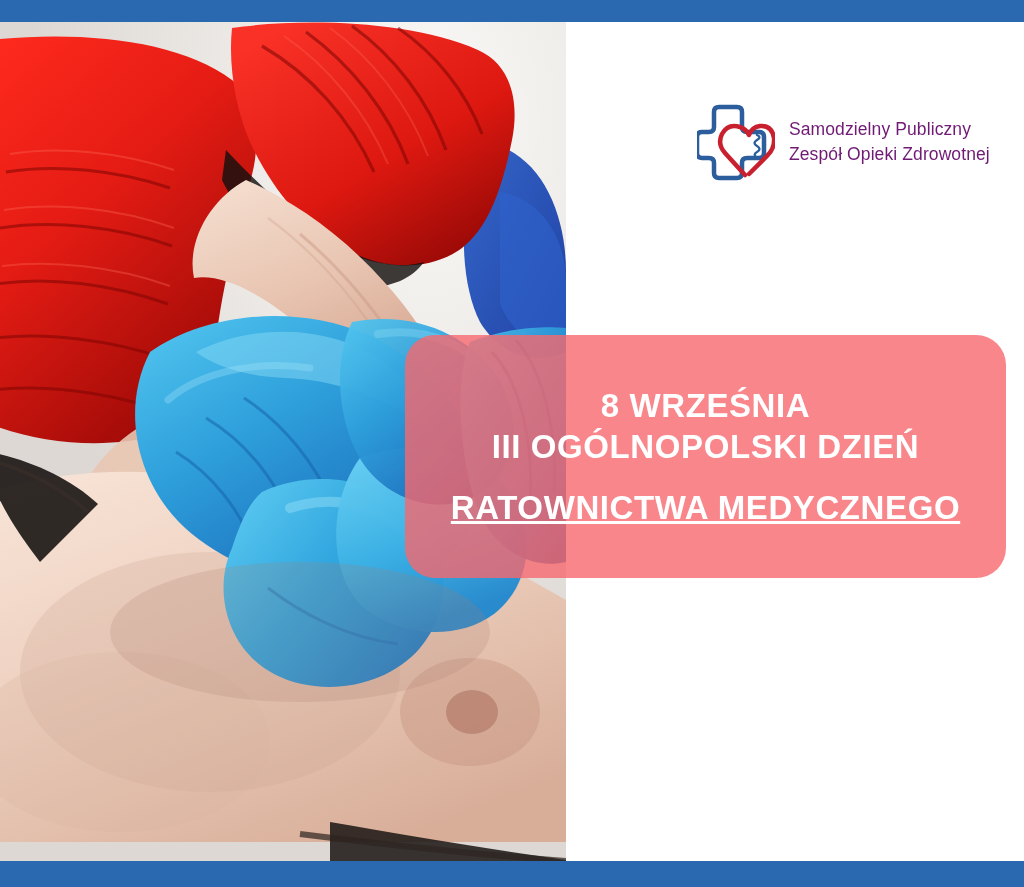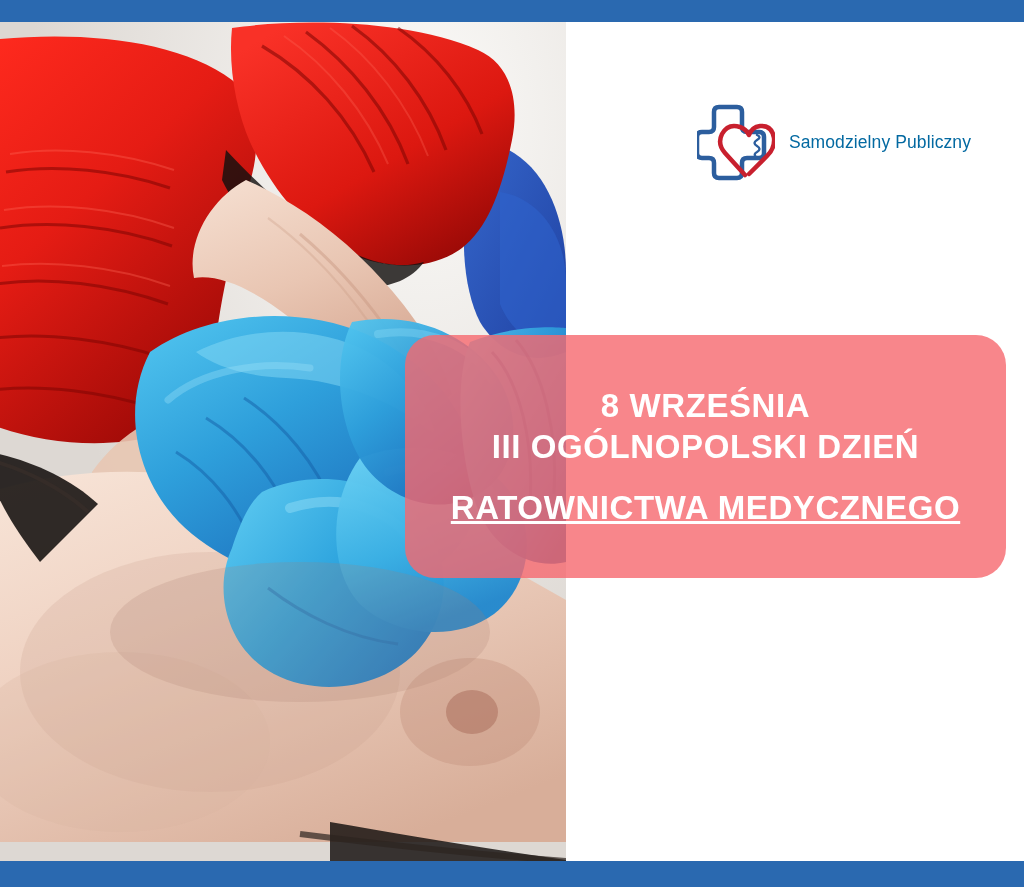--- a/index.html
+++ b/index.html
@@ -53,21 +53,21 @@
     z-index:30;
   }
   .logo-mark{
     width:78px;height:82px;flex:0 0 78px;
     margin-right:14px;
   }
   .logo-mark svg{display:block;width:78px;height:82px;}
   .logo-text{
     display:flex;flex-direction:column;
     justify-content:center;
-    color:#0369a1;
+    color:#701a75;
     font-size:17.5px;
     line-height:1.42;
     letter-spacing:0.1px;
     white-space:nowrap;
   }
 
   
   .callout{
     position:absolute;
     left:405px;top:335px;
@@ -261,20 +261,21 @@
                  Q17 6 22 6 Z" fill="none" stroke="#2C5E9E" stroke-width="4.5" stroke-linejoin="round"></path>
 
         <path d="M48 74 L28 52 Q20 43 25 33 Q31 22 43 26 Q49 28 52 34
                  Q55 26 63 25 Q75 24 77 37 Q78 47 70 55 L52 73" fill="none" stroke="#C8202E" stroke-width="4.5" stroke-linecap="round" stroke-linejoin="round"></path>
 
         <path d="M60 34 q5 2 0 5 q-5 3 0 6 q5 3 0 6 q-4 2 -1 5" fill="none" stroke="#2C5E9E" stroke-width="2.4" stroke-linecap="round"></path>
       </svg>
     </div>
     <div class="logo-text">
       <span>Samodzielny Publiczny</span>
+      <span>Zespół Opieki Zdrowotnej</span>
     </div>
   </div>
 
   <div class="callout">
     <div class="callout-line l1">8 WRZEŚNIA</div>
     <div class="callout-line l2">III OGÓLNOPOLSKI DZIEŃ</div>
     <div class="callout-line l3">RATOWNICTWA MEDYCZNEGO</div>
   </div>
 
   <div class="bar bar-bottom"></div>

